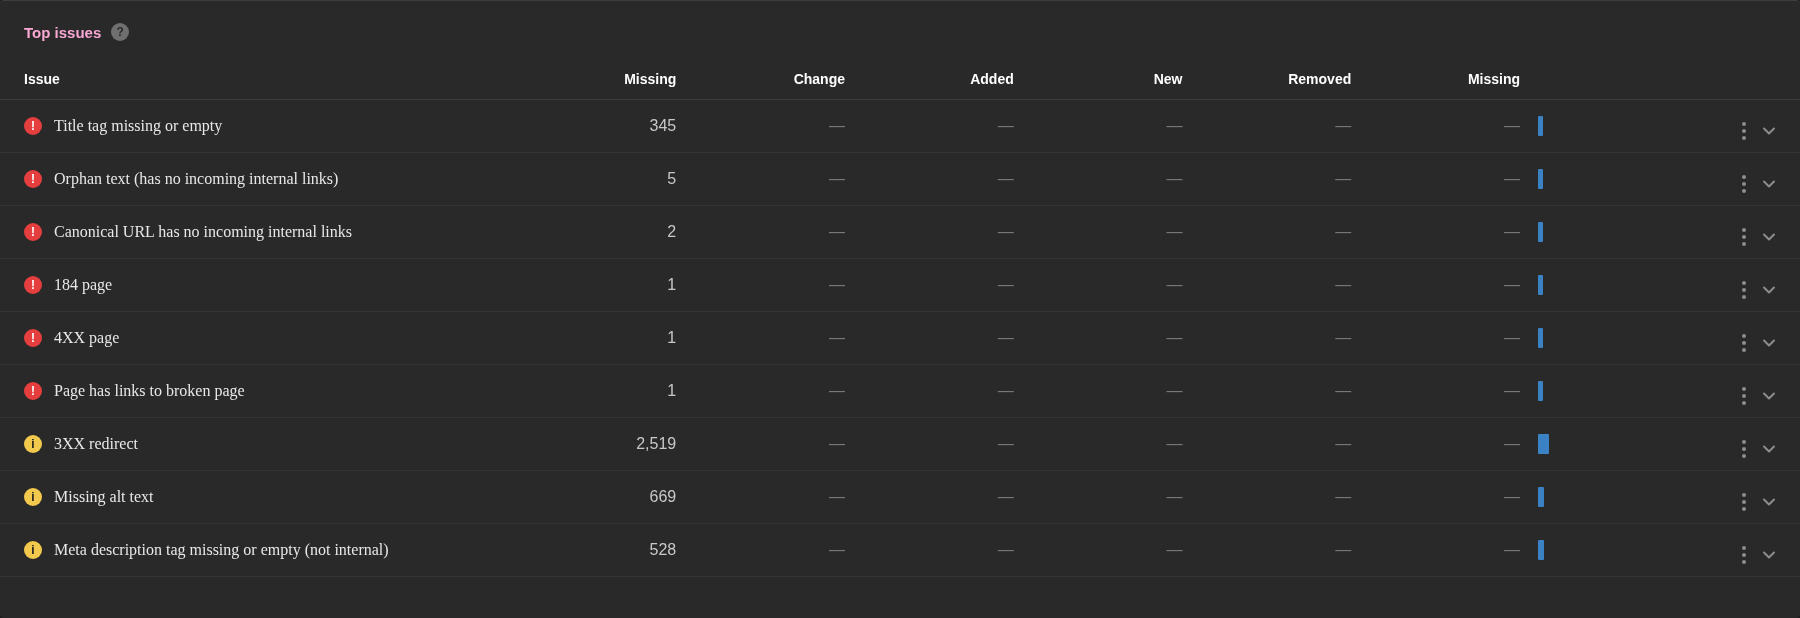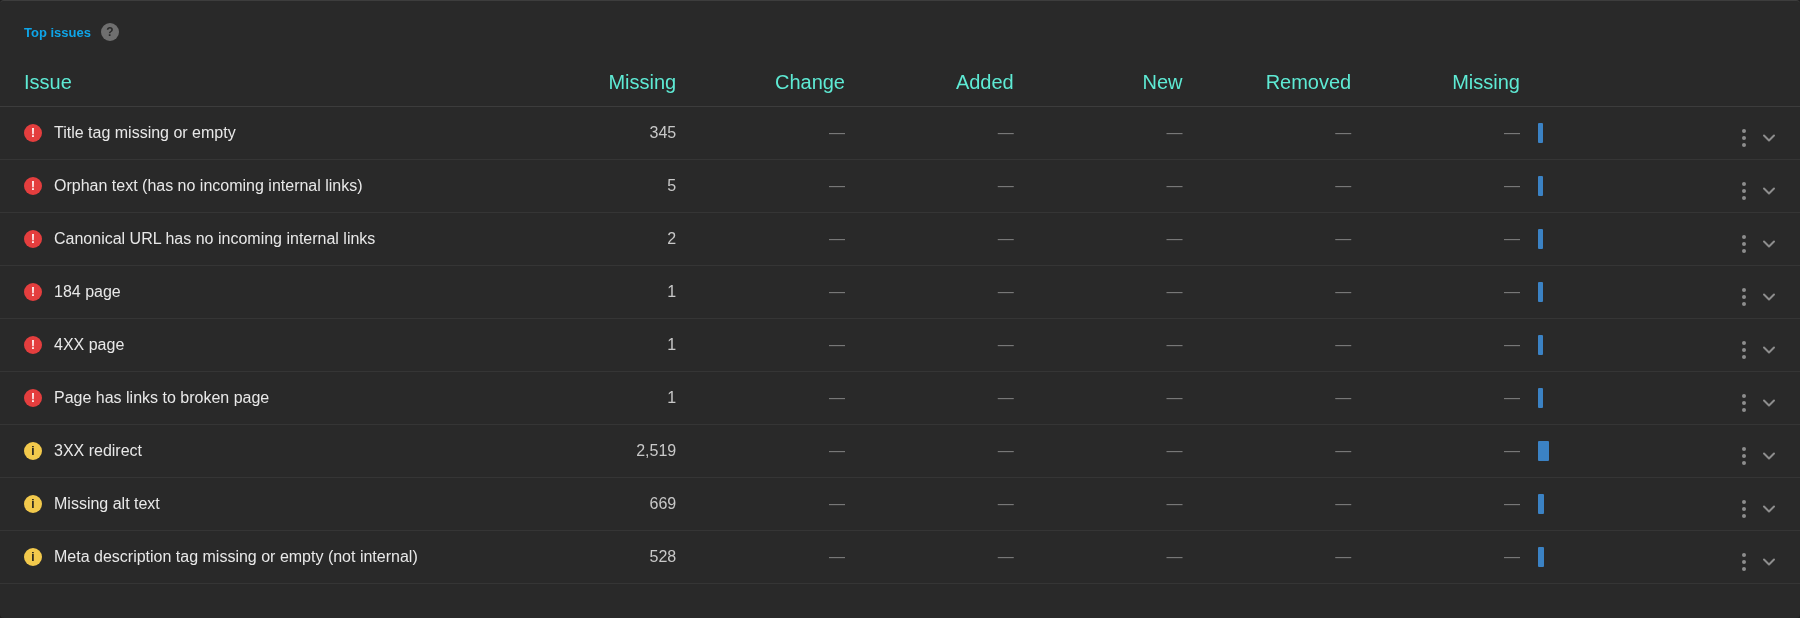--- a/index.html
+++ b/index.html
@@ -19,23 +19,23 @@
     height: 100%;
     padding: 0;
   }
   .panel-header {
     display: flex;
     align-items: center;
     gap: 10px;
     padding: 22px 24px 18px 24px;
   }
   .panel-title {
-    font-size: 13px;
+    font-size: 15px;
     font-weight: 600;
-    color: #0ea5e9;
+    color: #f9a8d4;
   }
   .help-circle {
     width: 18px;
     height: 18px;
     border-radius: 50%;
     background: #6f6f6f;
     color: #2b2b2b;
     font-size: 12px;
     font-weight: 700;
     display: inline-flex;
@@ -44,23 +44,23 @@
     line-height: 1;
   }
   table {
     width: 100%;
     border-collapse: collapse;
     table-layout: fixed;
   }
   thead th {
     text-align: right;
     padding: 12px 10px;
-    font-size: 20px;
-    font-weight: 400;
-    color: #5eead4;
+    font-size: 14px;
+    font-weight: 700;
+    color: #ffffff;
     border-bottom: 1px solid #3c3c3c;
   }
   thead th.col-issue { text-align: left; padding-left: 24px; }
   tbody tr {
     border-bottom: 1px solid #353535;
   }
   tbody td {
     padding: 12px 10px;
     font-size: 16px;
     color: #c8c8c8;
@@ -74,20 +74,21 @@
     color: #e8e8e8;
     font-size: 16px;
   }
   .issue-inner {
     display: flex;
     align-items: center;
     gap: 12px;
   }
   .issue-text {
     line-height: 1.3;
+    font-family: Liberation Serif, serif;
   }
   .badge {
     width: 18px;
     height: 18px;
     border-radius: 50%;
     flex: 0 0 18px;
     display: inline-flex;
     align-items: center;
     justify-content: center;
     font-size: 12px;

